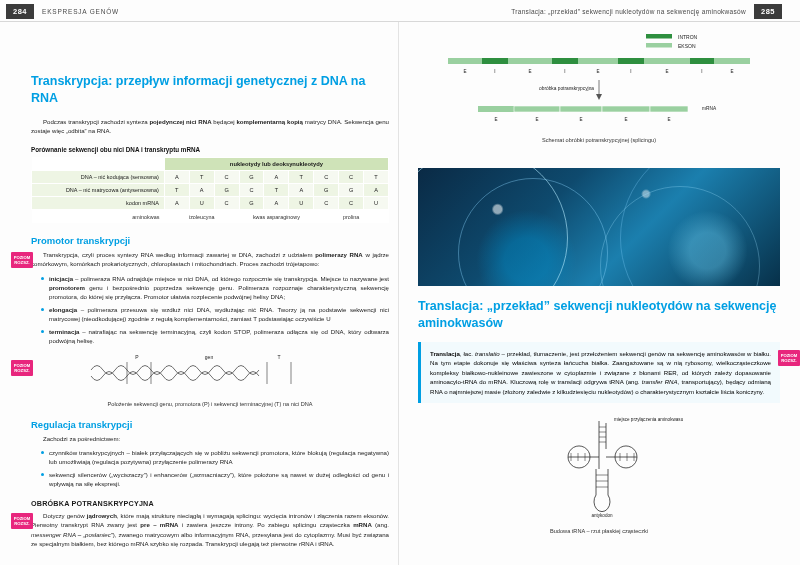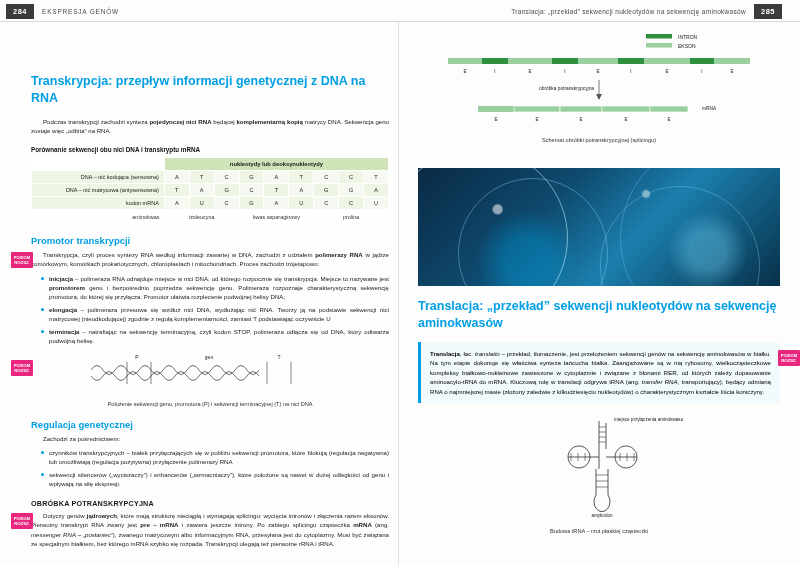--- a/index.html
+++ b/index.html
@@ -258,21 +258,21 @@
           <line x1="236" y1="12" x2="236" y2="34"></line>
           <line x1="260" y1="12" x2="260" y2="34"></line>
         </g>
         <text x="106" y="9" text-anchor="middle" font-size="5" fill="#222">P</text>
         <text x="178" y="9" text-anchor="middle" font-size="5" fill="#222">gen</text>
         <text x="248" y="9" text-anchor="middle" font-size="5" fill="#222">T</text>
       </svg>
       <div class="cap">Położenie sekwencji genu, promotora (P) i sekwencji terminacyjnej (T) na nici DNA</div>
     </div>
 
-    <h2 class="sub">Regulacja genetycznej</h2>
+    <h2 class="sub">Regulacja transkrypcji</h2>
     <p class="body">Zachodzi za pośrednictwem:</p>
     <ul class="dots">
       <li>czynników transkrypcyjnych – białek przyłączających się w pobliżu sekwencji promotora, które blokują (regulacja negatywna) lub umożliwiają (regulacja pozytywna) przyłączenie polimerazy RNA</li>
       <li>sekwencji silencerów („wyciszaczy”) i enhancerów („wzmacniaczy”), które położone są nawet w dużej odległości od genu i wpływają na siłę ekspresji.</li>
     </ul>
 
     <div style="position:relative;">
       <div class="tab" style="top:14px;">POZIOM ROZSZ.</div>
       <h3 class="small">OBRÓBKA POTRANSKRYPCYJNA</h3>
       <p class="body">

